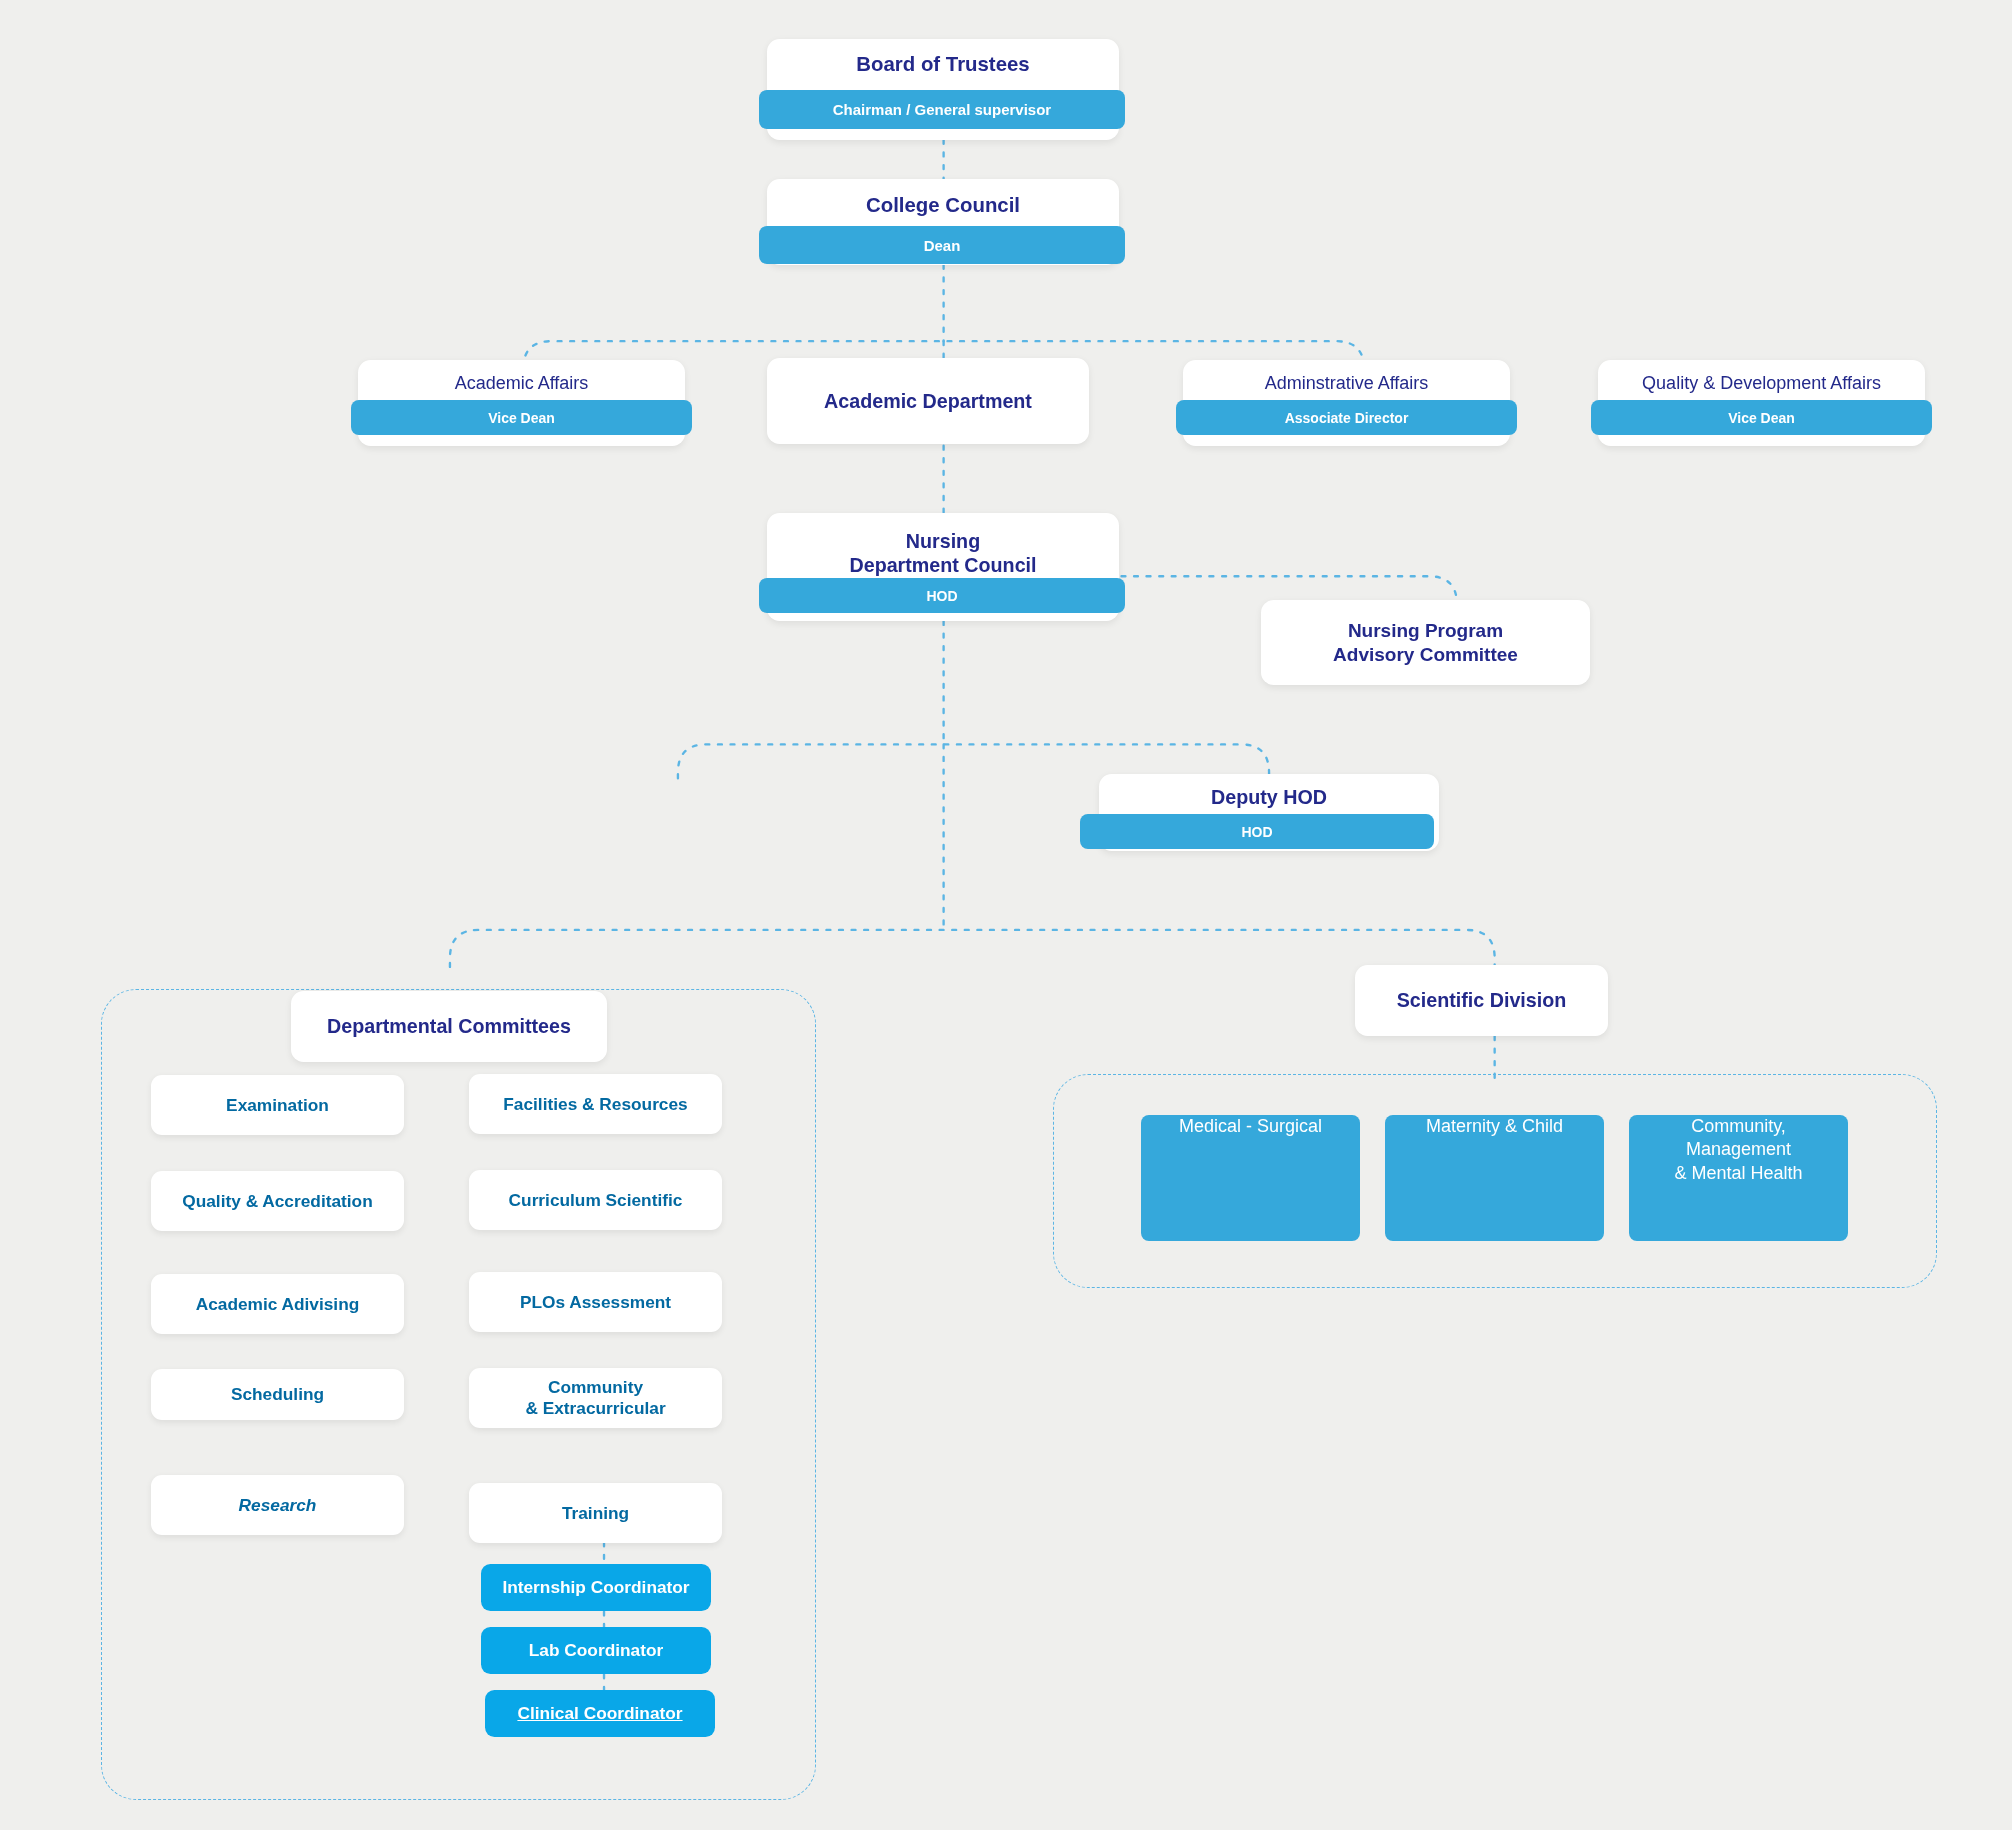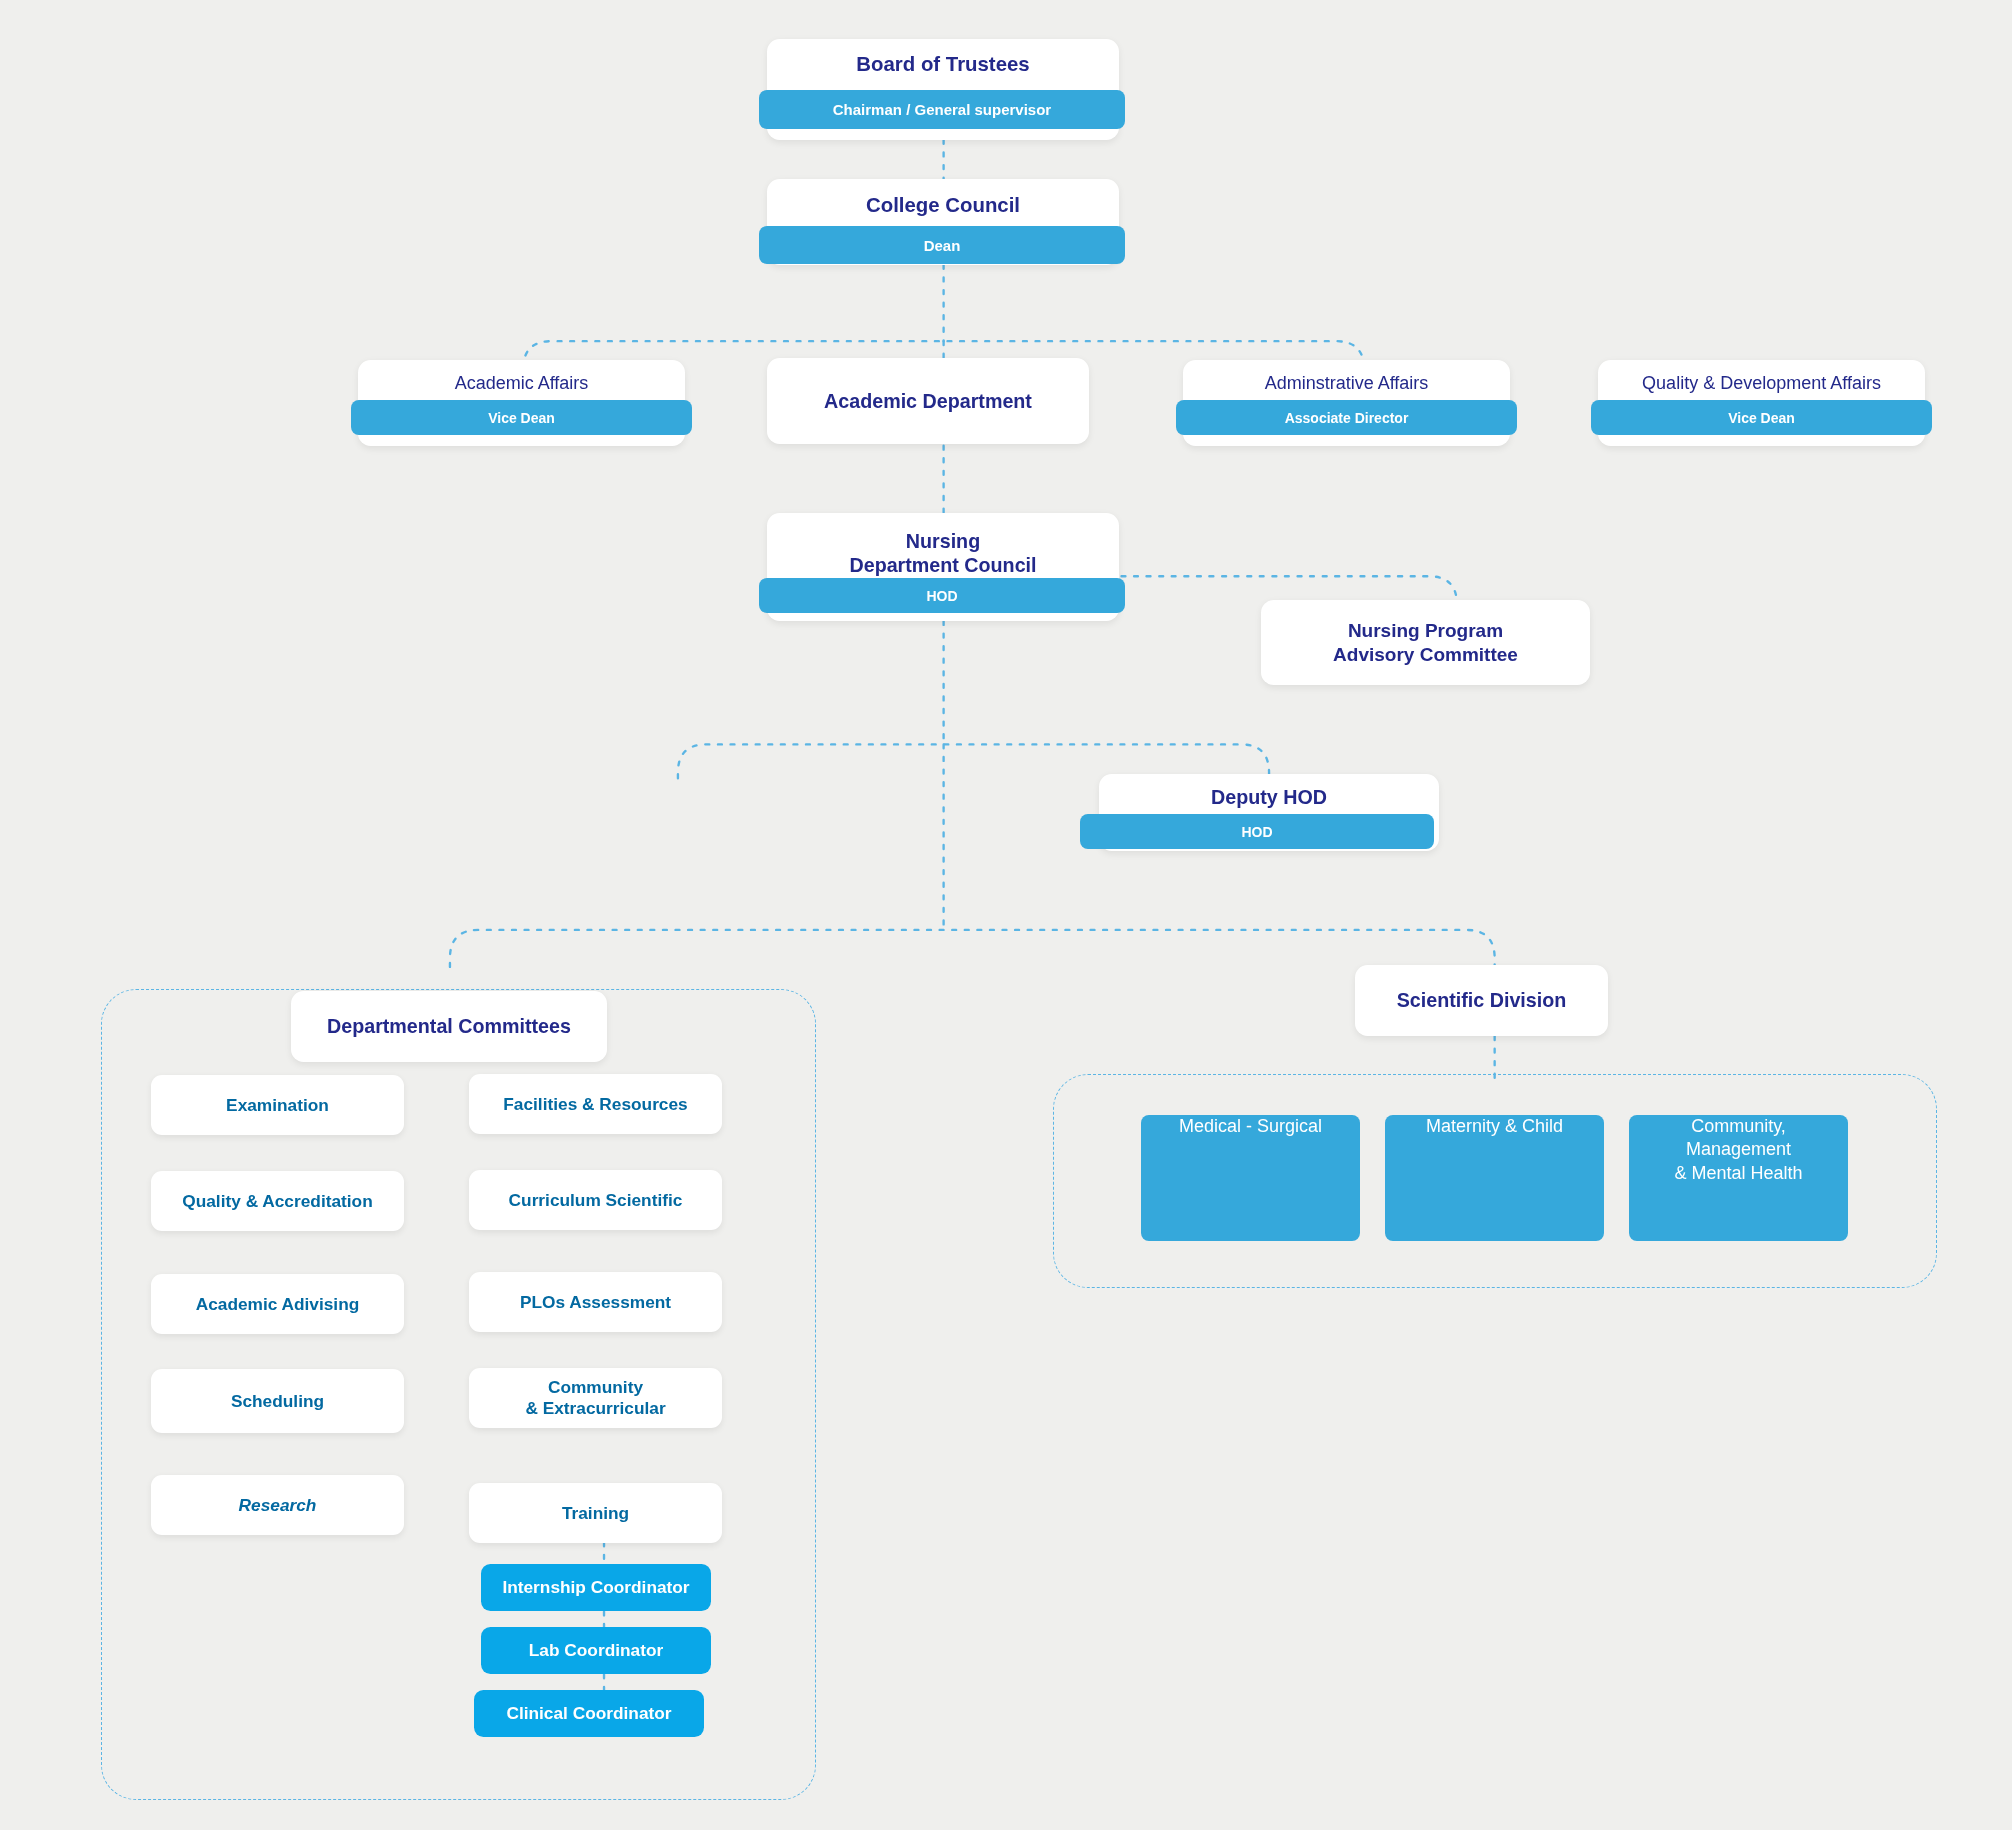--- a/index.html
+++ b/index.html
@@ -214,21 +214,21 @@
 
   <div class="pill" style="left:151px;top:1075px;width:253px;height:60px;font-size:17.3px;">
     <span>Examination</span>
   </div>
   <div class="pill" style="left:151px;top:1171px;width:253px;height:60px;font-size:17.3px;">
     <span>Quality &amp; Accreditation</span>
   </div>
   <div class="pill" style="left:151px;top:1274px;width:253px;height:60px;font-size:17.3px;">
     <span>Academic Adivising</span>
   </div>
-  <div class="pill" style="left:151px;top:1369px;width:253px;height:64px;font-size:17.3px;">
+  <div class="pill" style="left:151px;top:1369px;width:253px;height:51px;font-size:17.3px;">
     <span>Scheduling</span>
   </div>
   <div class="pill" style="left:151px;top:1475px;width:253px;height:60px;font-size:17.3px;font-style:italic;">
     <span>Research</span>
   </div>
 
   <div class="pill" style="left:469px;top:1074px;width:253px;height:60px;font-size:17.3px;">
     <span>Facilities &amp; Resources</span>
   </div>
   <div class="pill" style="left:469px;top:1170px;width:253px;height:60px;font-size:17.3px;">
@@ -244,21 +244,21 @@
   <div class="pill" style="left:469px;top:1483px;width:253px;height:60px;font-size:17.3px;">
     <span>Training</span>
   </div>
 
   <div class="bluepill" style="left:481px;top:1564px;width:230px;height:47px;font-size:17.3px;">
     <span>Internship Coordinator</span>
   </div>
   <div class="bluepill" style="left:481px;top:1627px;width:230px;height:47px;font-size:17.3px;">
     <span>Lab Coordinator</span>
   </div>
-  <div class="bluepill" style="left:474px;top:1690px;width:230px;height:47px;font-size:17.3px;">
+  <div class="bluepill" style="left:485px;top:1690px;width:230px;height:47px;font-size:17.3px;text-decoration:underline;">
     <span>Clinical Coordinator</span>
   </div>
 
   <div class="tile" style="left:1141px;top:1115px;width:219px;height:126px;font-size:18px;">
     <span style="white-space:pre-line;">Medical - Surgical</span>
   </div>
   <div class="tile" style="left:1385px;top:1115px;width:219px;height:126px;font-size:18px;">
     <span style="white-space:pre-line;">Maternity &amp; Child</span>
   </div>
   <div class="tile" style="left:1629px;top:1115px;width:219px;height:126px;font-size:18px;">

